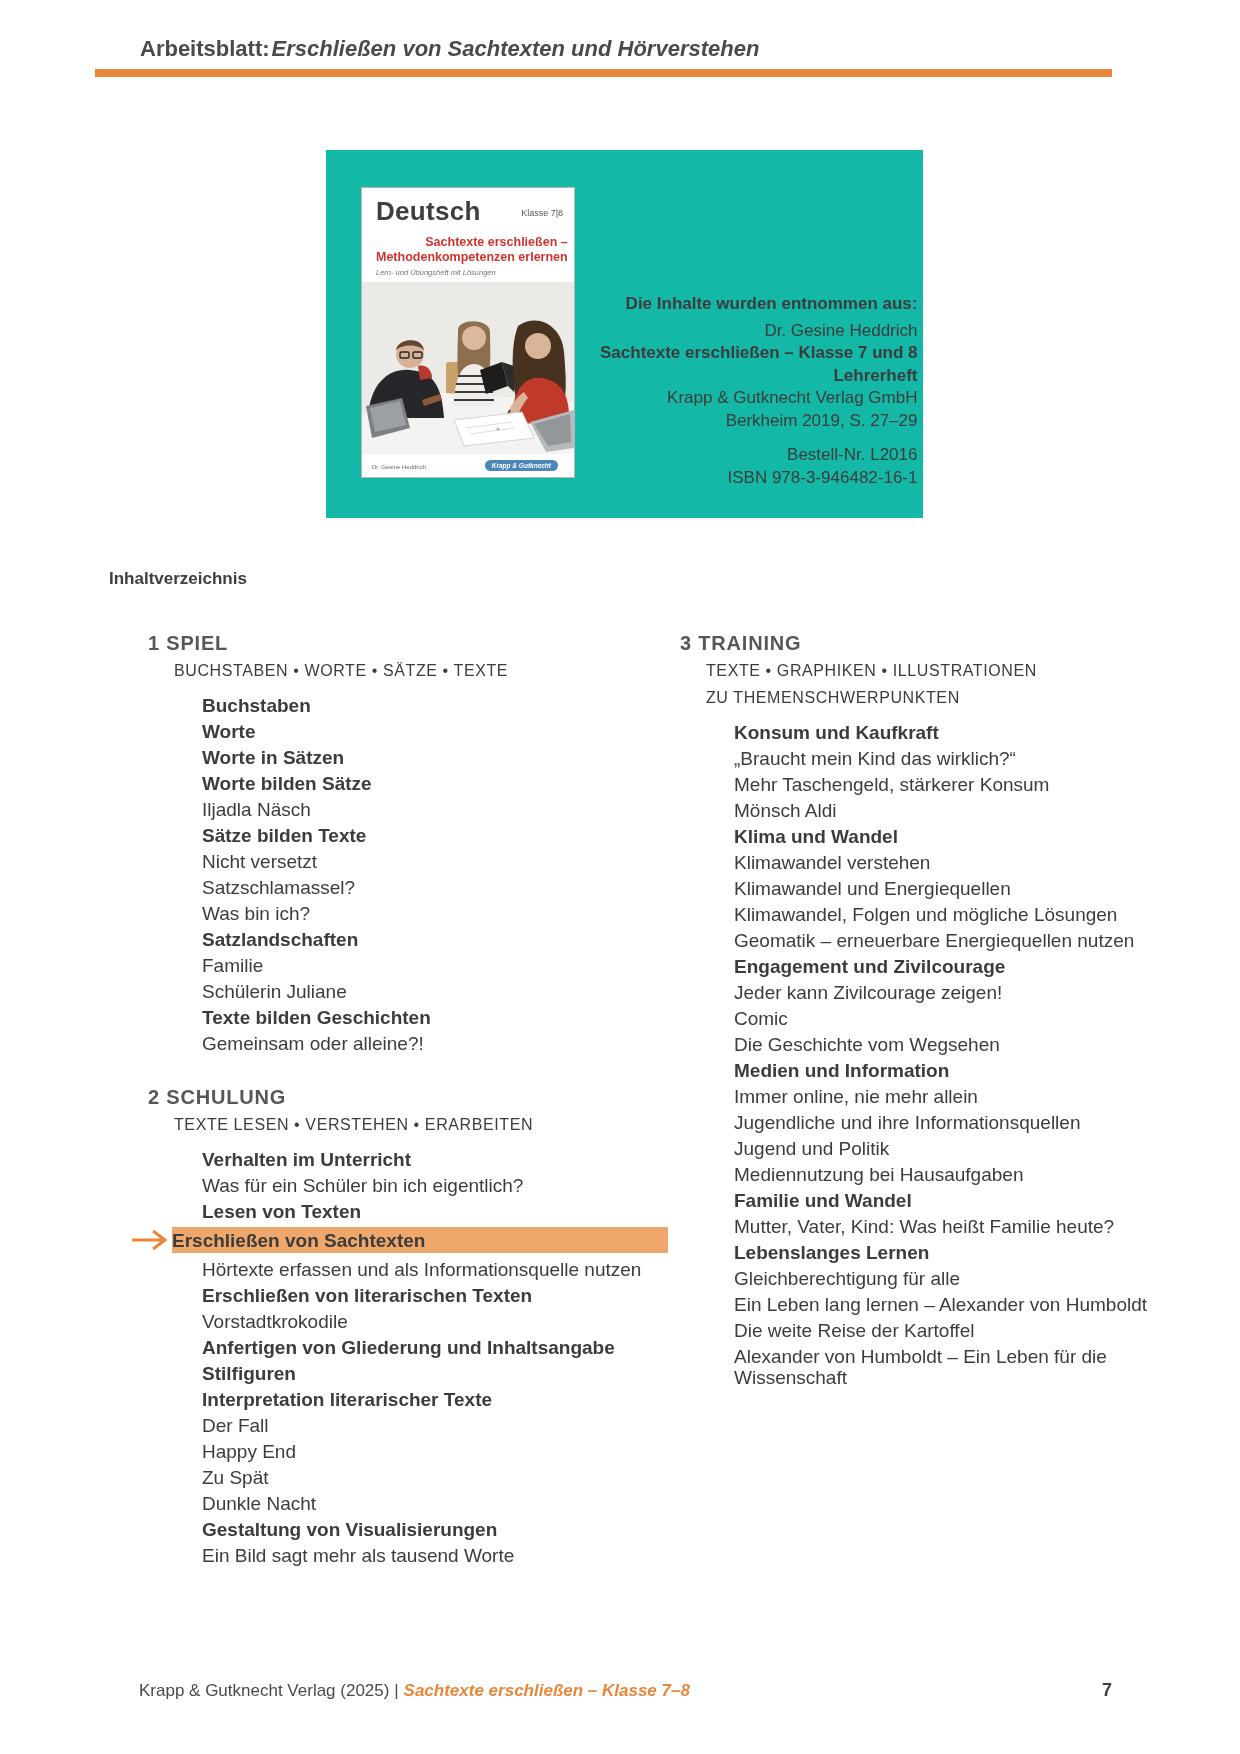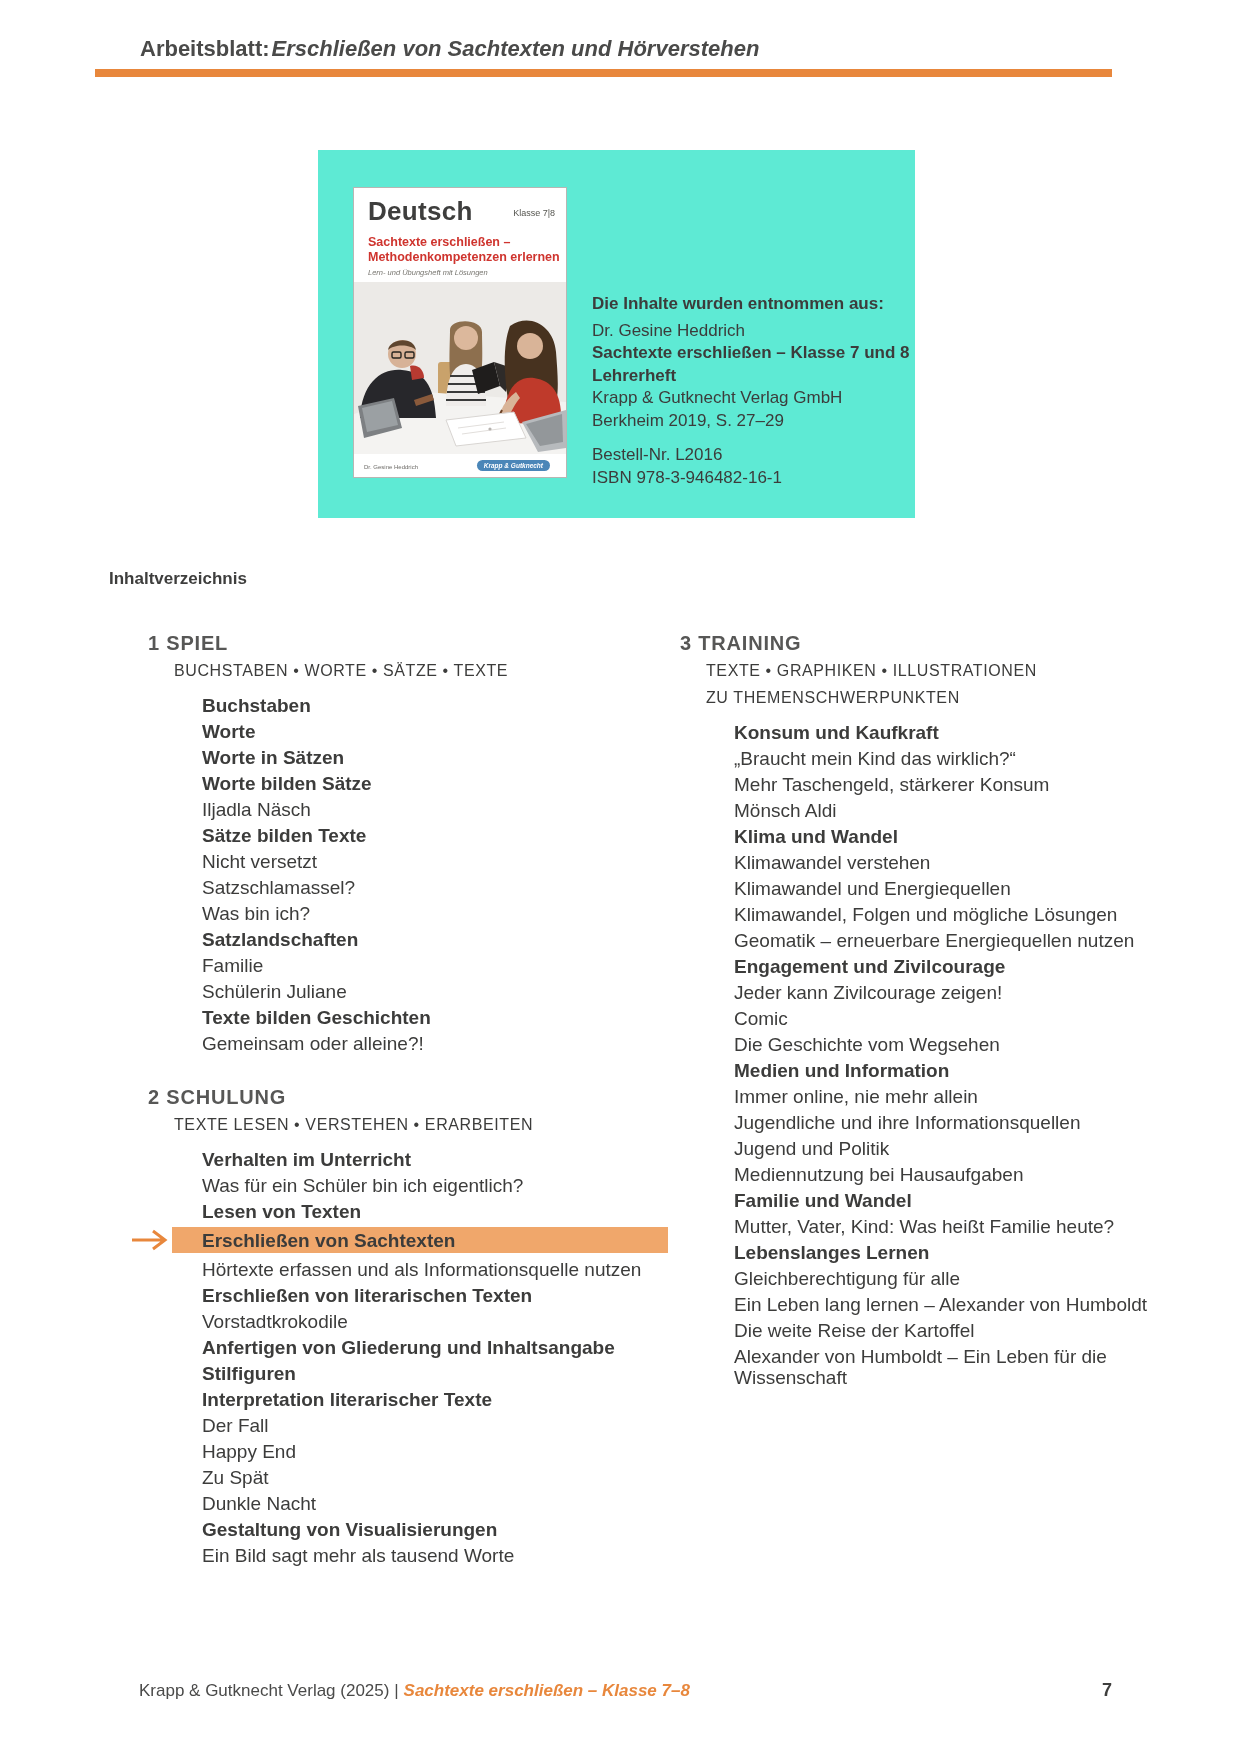--- a/index.html
+++ b/index.html
@@ -7,21 +7,21 @@
   .page { position:relative; width:1240px; height:1754px; background:#ffffff; overflow:hidden;
           color:#3c3c3b; }
 
   
   .header { position:absolute; left:140px; top:36px; font-size:22px; color:#4a4a49; }
   .hdr-bold { font-weight:700; }
   .hdr-italic { font-style:italic; font-weight:700; margin-left:2px; }
   .header-rule { position:absolute; left:95px; top:69px; width:1017px; height:8px; background:#e8873c; }
 
   
-  .source-box { position:absolute; left:318px; top:150px; width:597px; height:368px; background:#5eead4; }
+  .source-box { position:absolute; left:326px; top:150px; width:597px; height:368px; background:#14b8a6;text-align:right; }
   .cover { position:absolute; left:35px; top:37px; width:214px; height:291px; background:#ffffff;
            border:1px solid #b8b6b3; }
   .cover-subject { position:absolute; left:14px; top:8px; font-size:26px; font-weight:700; color:#3e3e3d; letter-spacing:0.3px; }
   .cover-klasse { position:absolute; right:11px; top:20px; font-size:9px; color:#55554f; }
   .cover-title { position:absolute; left:14px; top:47px; font-size:12.5px; line-height:15px; font-weight:700; color:#cf342e; }
   .cover-subtitle { position:absolute; left:14px; top:80px; font-size:7.5px; font-style:italic; color:#77756f; }
   .cover-photo { position:absolute; left:0px; top:94px; width:212px; height:172px; display:block; }
   .cover-footer { position:absolute; left:0; bottom:0; width:100%; height:23px; background:#ffffff; }
   .cover-author { position:absolute; left:10px; bottom:7px; font-size:6px; color:#6e6c68; }
   .cover-logo { position:absolute; right:16px; bottom:6px; background:#4a86b8; color:#ffffff;
@@ -37,21 +37,21 @@
   .toc-col { position:absolute; top:630px;margin-left:39px; }
   .toc-col.left  { left:109px; width:520px; }
   .toc-col.right { left:641px; width:500px; }
   .toc-section + .toc-section { margin-top:28px; }
   .toc-sec-title { font-size:20px; line-height:27px; font-weight:700; color:#575756;
                    letter-spacing:0.8px; text-transform:uppercase; }
   .toc-sec-sub { margin-left:26px; font-size:16px; line-height:27px; color:#3c3c3b; letter-spacing:0.6px; }
   .toc-items { margin-left:54px; margin-top:8px; }
   .toc-item { font-size:19px; line-height:21px; padding:2.5px 0; color:#3c3c3b; }
   .toc-item.bold { font-weight:700; }
-  .toc-item.highlight { position:relative; background:#f0a76b; margin:3px 0 3px -30px; padding-left:30px; }
+  .toc-item.highlight { position:relative; background:#f0a76b; margin:3px 0 3px -30px; }
   .arrow-svg { position:absolute; left:-42px; top:1px; }
 
   
   .footer { position:absolute; left:139px; top:1680px; font-size:17px; line-height:22px; color:#4a4a49; }
   .footer-orange { color:#e8873c; font-style:italic; font-weight:700; margin-left:5px; }
   .page-number { position:absolute; right:128px; top:1680px; font-size:18px; font-weight:700; color:#3e3e3d; }
 </style>
 </head>
 <body>
 

